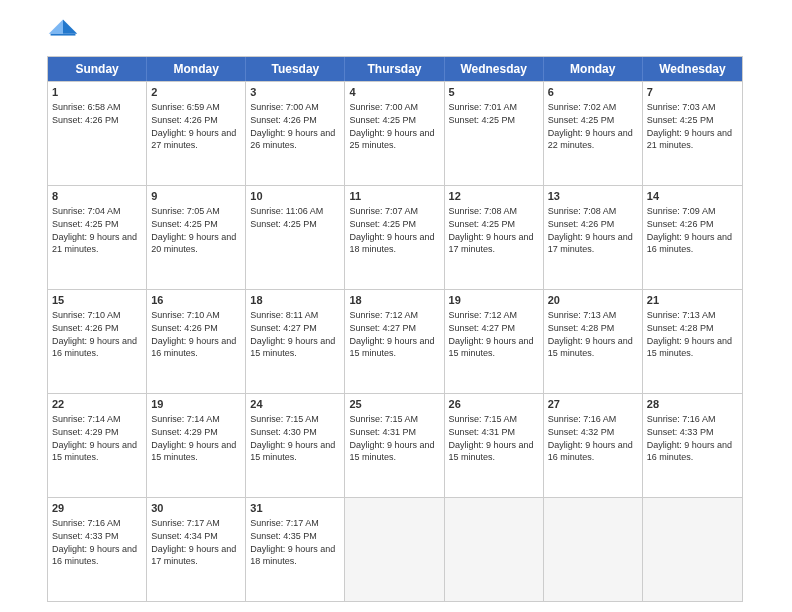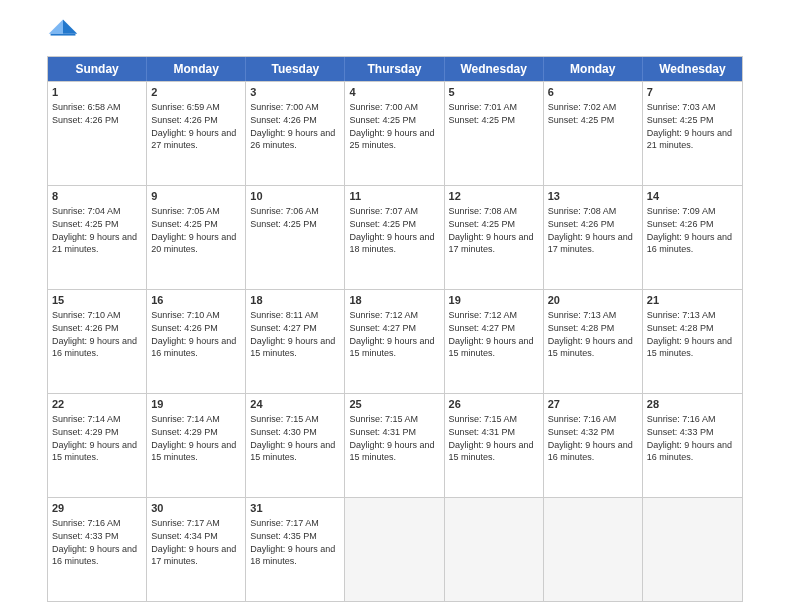--- a/index.html
+++ b/index.html
@@ -142,27 +142,27 @@
         <div class="cal-header-cell">Monday</div>
         <div class="cal-header-cell">Wednesday</div>
       </div>
     <div class="cal-body">
     <div class="cal-row">
           <div class="cal-cell"><span class="day-num">1</span><span>Sunrise: 6:58 AM</span><br><span>Sunset: 4:26 PM</span><br></div>
           <div class="cal-cell"><span class="day-num">2</span><span>Sunrise: 6:59 AM</span><br><span>Sunset: 4:26 PM</span><br><span>Daylight: 9 hours and 27 minutes.</span></div>
           <div class="cal-cell"><span class="day-num">3</span><span>Sunrise: 7:00 AM</span><br><span>Sunset: 4:26 PM</span><br><span>Daylight: 9 hours and 26 minutes.</span></div>
           <div class="cal-cell"><span class="day-num">4</span><span>Sunrise: 7:00 AM</span><br><span>Sunset: 4:25 PM</span><br><span>Daylight: 9 hours and 25 minutes.</span></div>
           <div class="cal-cell"><span class="day-num">5</span><span>Sunrise: 7:01 AM</span><br><span>Sunset: 4:25 PM</span><br></div>
-          <div class="cal-cell"><span class="day-num">6</span><span>Sunrise: 7:02 AM</span><br><span>Sunset: 4:25 PM</span><br></div>
+          <div class="cal-cell"><span class="day-num">6</span><span>Sunrise: 7:02 AM</span><br><span>Sunset: 4:25 PM</span><br><span>Daylight: 9 hours and 22 minutes.</span></div>
           <div class="cal-cell"><span class="day-num">7</span><span>Sunrise: 7:03 AM</span><br><span>Sunset: 4:25 PM</span><br><span>Daylight: 9 hours and 21 minutes.</span></div>
         </div>
         <div class="cal-row">
           <div class="cal-cell"><span class="day-num">8</span><span>Sunrise: 7:04 AM</span><br><span>Sunset: 4:25 PM</span><br><span>Daylight: 9 hours and 21 minutes.</span></div>
           <div class="cal-cell"><span class="day-num">9</span><span>Sunrise: 7:05 AM</span><br><span>Sunset: 4:25 PM</span><br><span>Daylight: 9 hours and 20 minutes.</span></div>
-          <div class="cal-cell"><span class="day-num">10</span><span>Sunrise: 7:06 AM</span><br><span>Sunset: 4:25 PM</span><br></div>
+          <div class="cal-cell"><span class="day-num">10</span><span>Sunrise: 11:06 AM</span><br><span>Sunset: 4:25 PM</span><br></div>
           <div class="cal-cell"><span class="day-num">11</span><span>Sunrise: 7:07 AM</span><br><span>Sunset: 4:25 PM</span><br><span>Daylight: 9 hours and 18 minutes.</span></div>
           <div class="cal-cell"><span class="day-num">12</span><span>Sunrise: 7:08 AM</span><br><span>Sunset: 4:25 PM</span><br><span>Daylight: 9 hours and 17 minutes.</span></div>
           <div class="cal-cell"><span class="day-num">13</span><span>Sunrise: 7:08 AM</span><br><span>Sunset: 4:26 PM</span><br><span>Daylight: 9 hours and 17 minutes.</span></div>
           <div class="cal-cell"><span class="day-num">14</span><span>Sunrise: 7:09 AM</span><br><span>Sunset: 4:26 PM</span><br><span>Daylight: 9 hours and 16 minutes.</span></div>
         </div>
         <div class="cal-row">
           <div class="cal-cell"><span class="day-num">15</span><span>Sunrise: 7:10 AM</span><br><span>Sunset: 4:26 PM</span><br><span>Daylight: 9 hours and 16 minutes.</span></div>
           <div class="cal-cell"><span class="day-num">16</span><span>Sunrise: 7:10 AM</span><br><span>Sunset: 4:26 PM</span><br><span>Daylight: 9 hours and 16 minutes.</span></div>
           <div class="cal-cell"><span class="day-num">18</span><span>Sunrise: 8:11 AM</span><br><span>Sunset: 4:27 PM</span><br><span>Daylight: 9 hours and 15 minutes.</span></div>
           <div class="cal-cell"><span class="day-num">18</span><span>Sunrise: 7:12 AM</span><br><span>Sunset: 4:27 PM</span><br><span>Daylight: 9 hours and 15 minutes.</span></div>

